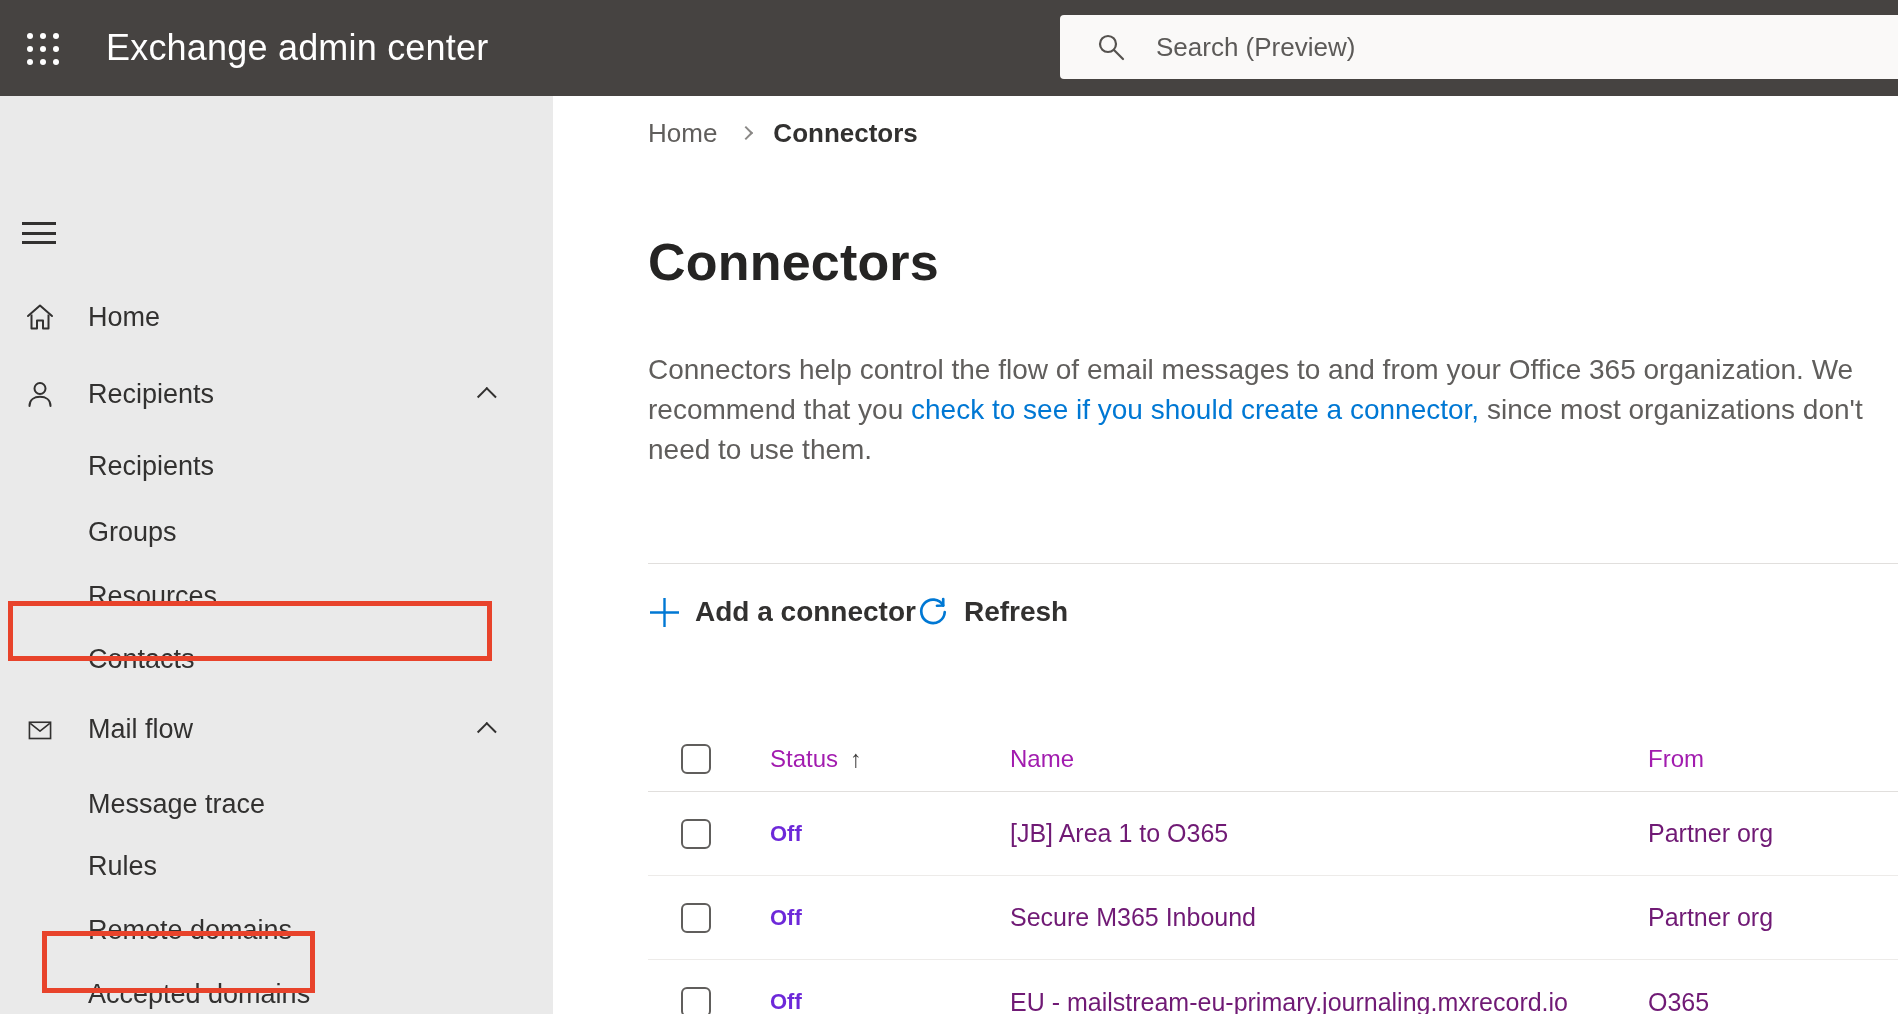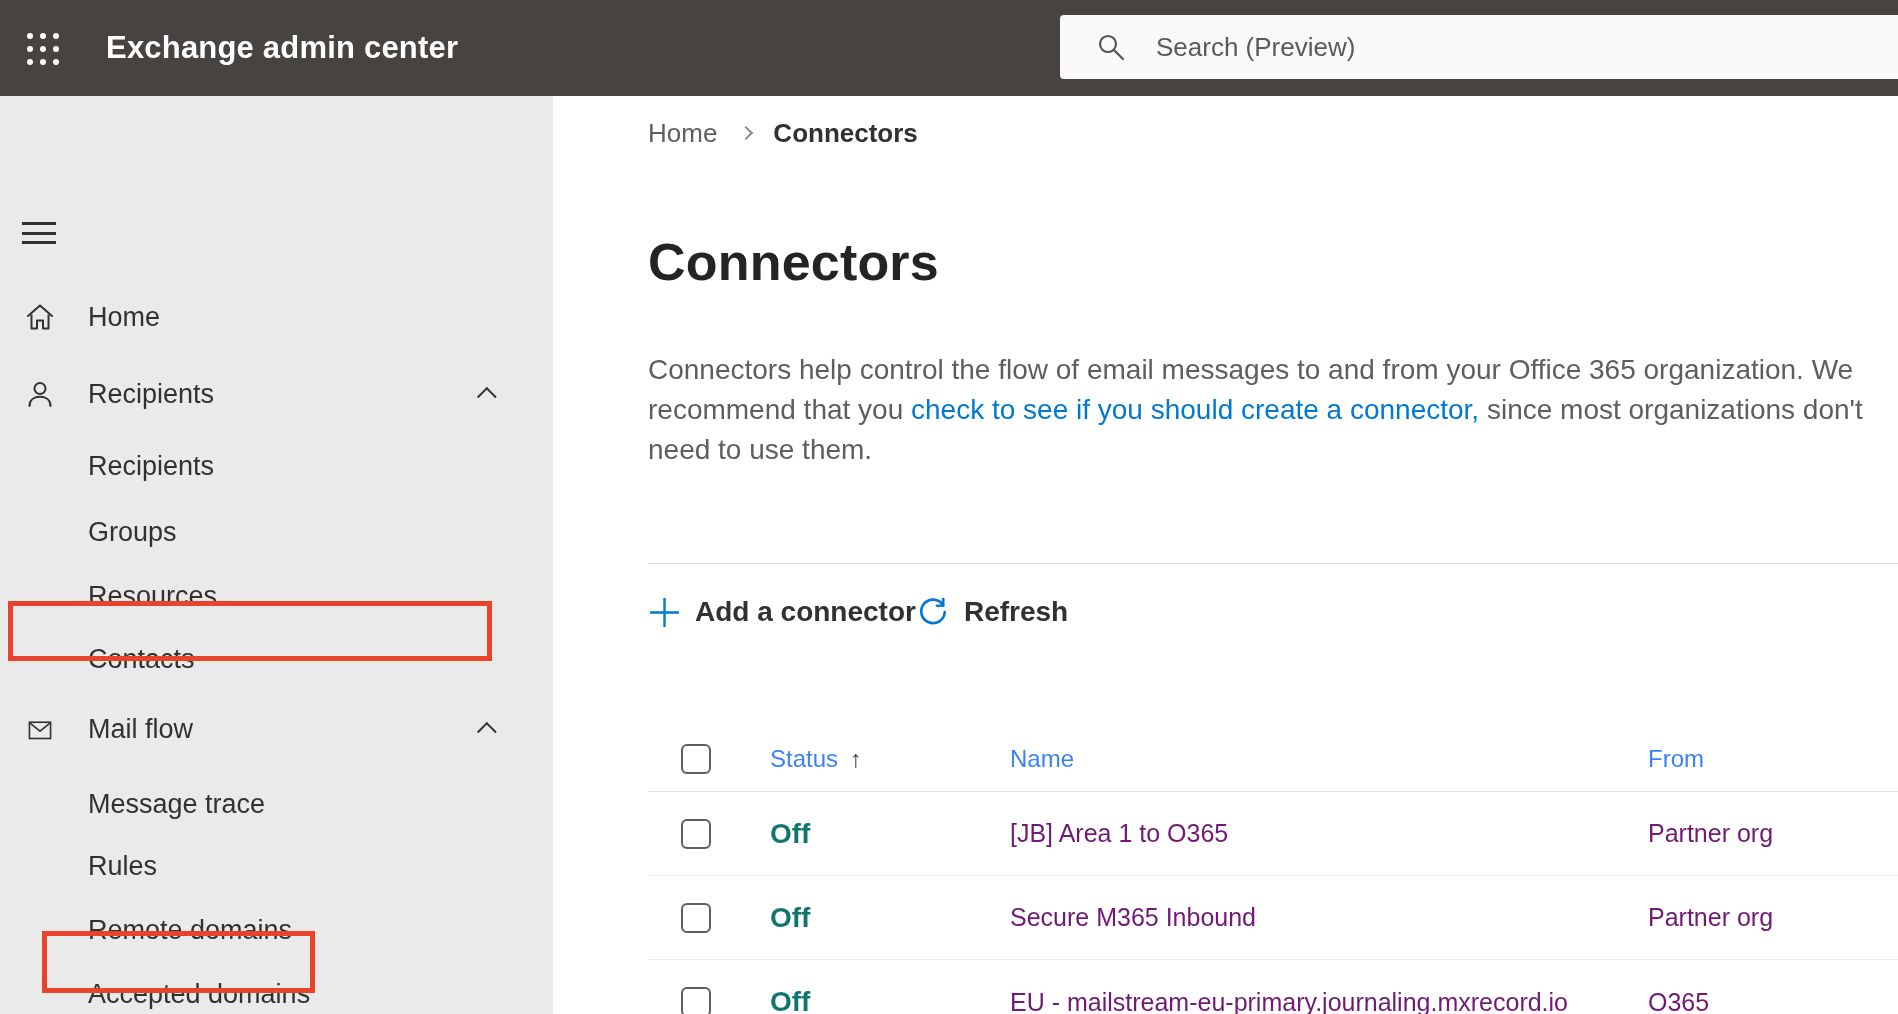--- a/index.html
+++ b/index.html
@@ -5,21 +5,21 @@
   * { margin:0; padding:0; box-sizing:border-box; }
   html,body { width:1898px; height:1014px; }
   body { font-family:"Liberation Sans","DejaVu Sans",sans-serif; background:#fff; }
   #screen { position:relative; width:1898px; height:1014px; overflow:hidden; background:#fff; }
 
   
   .topbar { position:absolute; left:0; top:0; width:1898px; height:96px; background:#464341; }
   .waffle { position:absolute; left:14px; top:20px; width:58px; height:58px; background:transparent; border:none; cursor:pointer; display:flex; align-items:center; justify-content:center; }
   .waffle .dots { display:grid; grid-template-columns:repeat(3,6px); grid-template-rows:repeat(3,6px); gap:7px; }
   .waffle .dots i { width:6px; height:6px; border-radius:50%; background:#fff; }
-  .app-title { position:absolute; left:106px; top:0; height:96px; display:flex; align-items:center; color:#fff; font-size:31px; font-weight:700; letter-spacing:0.2px; }
+  .app-title { position:absolute; left:106px; top:0; height:96px; display:flex; align-items:center; color:#fff; font-size:36px; font-weight:400; letter-spacing:0.2px; }
   .searchbox { position:absolute; left:1060px; right:-6px; top:15px; height:64px; background:#faf9f8; border-radius:4px; display:flex; align-items:center; }
   .search-icon { margin-left:36px; width:30px; height:30px; flex:0 0 auto; }
   .searchbox input { border:none; outline:none; background:transparent; margin-left:30px; font-size:26px; color:#3b3a39; width:600px; font-family:inherit; }
   .searchbox input::placeholder { color:#5c5a58; opacity:1; }
 
   
   .sidebar { position:absolute; left:0; top:96px; width:553px; height:918px; background:#eaeaea; }
   .hamburger { position:absolute; left:22px; top:126px; width:34px; height:22px; background:transparent; border:none; cursor:pointer; display:flex; flex-direction:column; justify-content:space-between; }
   .hamburger i { display:block; width:34px; height:3px; background:#323130; }
   .nav-item, .nav-sub { position:absolute; left:0; width:553px; height:56px; display:flex; align-items:center; cursor:pointer; }
@@ -50,23 +50,23 @@
   .table { position:absolute; left:648px; right:0; top:727px; }
   .trow { position:relative; display:flex; align-items:center; }
   .thead { height:65px; border-bottom:1px solid #e1dfdd; }
   .tbody-row { height:84px; border-bottom:1px solid #edebe9; }
   .tbody-row:last-child { border-bottom:none; }
   .cell-cb { width:122px; padding-left:33px; flex:0 0 auto; display:flex; align-items:center; }
   .checkbox { width:30px; height:30px; border:2.5px solid #605e5c; border-radius:6px; background:#fff; cursor:pointer; }
   .cell-status { width:240px; flex:0 0 auto; display:flex; align-items:center; gap:12px; }
   .cell-name { width:638px; flex:0 0 auto; }
   .cell-from { flex:1; }
-  .th-label { font-size:24px; color:#3b82f6; }
+  .th-label { font-size:24px; color:#a21caf; }
   .sort-arrow { font-size:24px; color:#3b3a39; }
-  .status-val { font-size:28px; font-weight:700; color:#0f766e; }
+  .status-val { font-size:22px; font-weight:700; color:#6d28d9; }
   .cell-text { font-size:25px; color:#701a75; white-space:nowrap; overflow:hidden; }
 </style>
 </head>
 <body>
 
 <div id="screen">
 
   <header class="topbar">
     <button class="waffle">
       <span class="dots">

